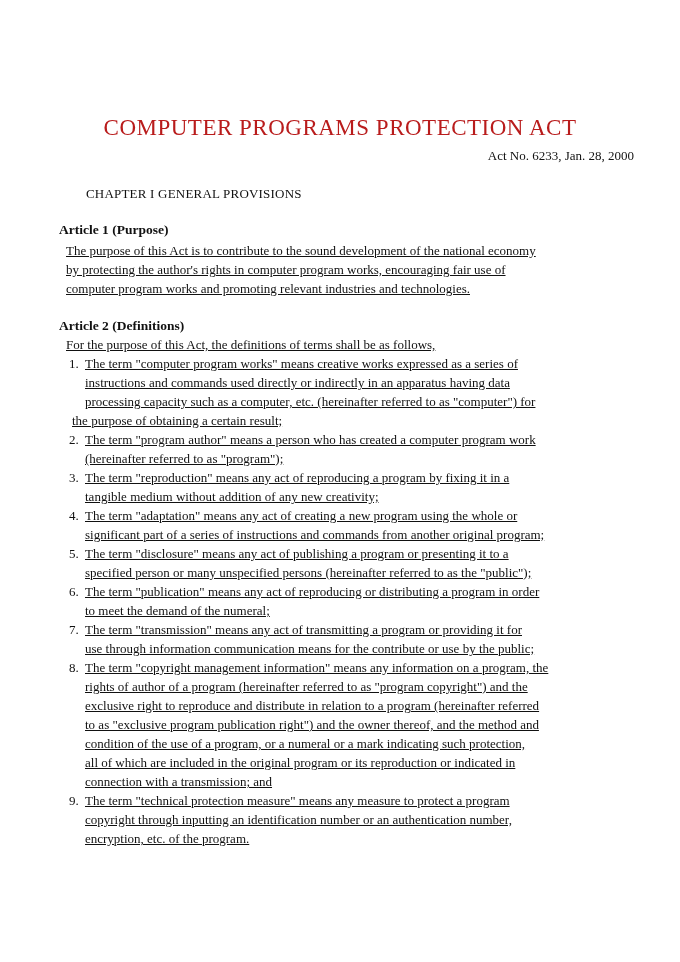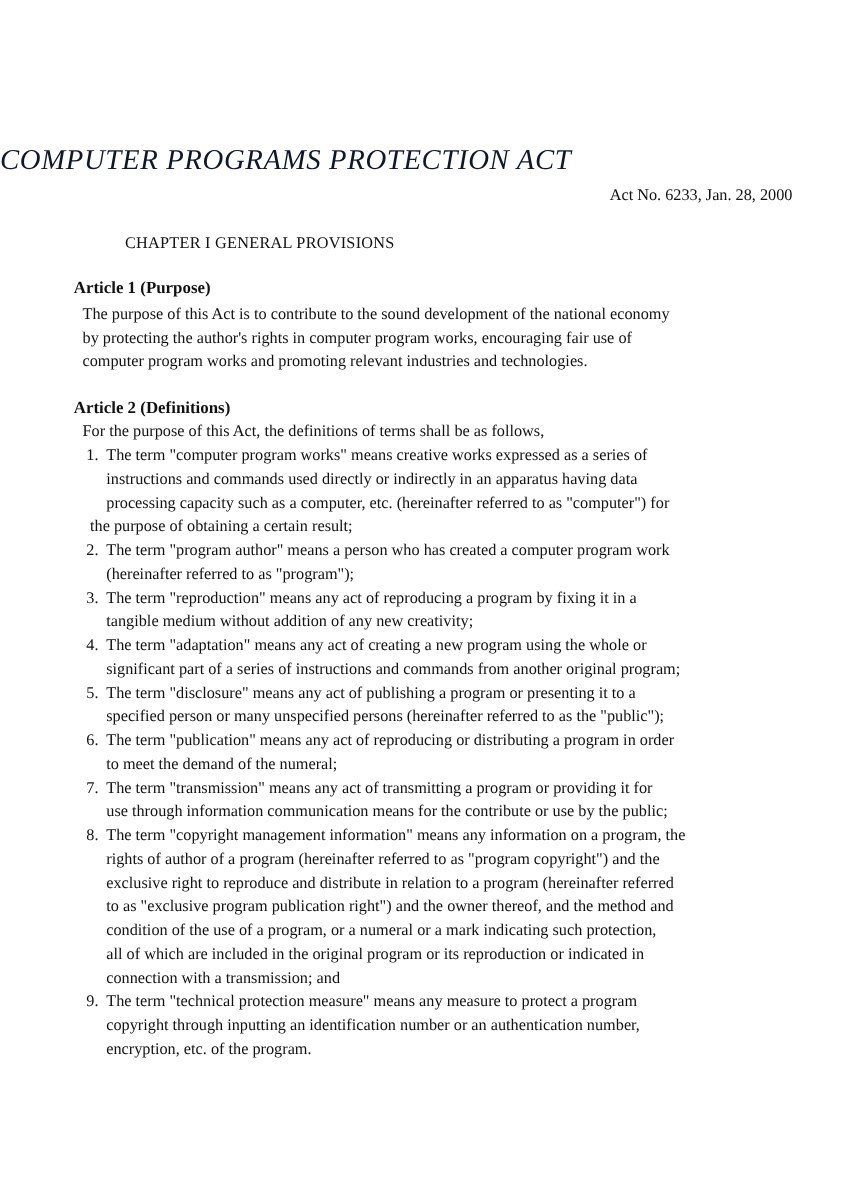--- a/index.html
+++ b/index.html
@@ -1,23 +1,23 @@
 <!DOCTYPE html>
 <html><head>
 <meta charset="utf-8">
 <style>
   html, body { margin: 0; padding: 0; background: #ffffff; }
   body { width: 680px; height: 962px; position: relative; overflow: hidden;
          font-family: "Liberation Serif", "DejaVu Serif", serif; color: #111; }
-  .title { position: absolute; left: 0; width: 680px; top: 115px; text-align: left;
-           font-size: 23px; font-weight: normal; letter-spacing: 0.5px; margin: 0; color: #0f172a; font-style: italic; }
+  .title { position: absolute; left: 0; width: 680px; top: 115px; text-align: center;
+           font-size: 23px; font-weight: normal; letter-spacing: 0.5px; margin: 0; color: #b91c1c; }
   .actno { position: absolute; right: 46px; top: 148px; font-size: 13px; text-align: center; }
-  .chapter { position: absolute; left: 86px; top: 186px; font-size: 13px; letter-spacing: 0.2px; margin-left: 14px; }
+  .chapter { position: absolute; left: 86px; top: 186px; font-size: 13px; letter-spacing: 0.2px; }
   .heading { position: absolute; left: 59px; font-size: 13.5px; font-weight: bold; margin: 0; }
-  .line { position: absolute; font-size: 13px; white-space: nowrap; }
+  .line { position: absolute; font-size: 13px; white-space: nowrap; text-decoration: underline; }
   .num { position: absolute; font-size: 13px; }
 </style>
 </head>
 <body>
 
 <h1 class="title">COMPUTER PROGRAMS PROTECTION ACT</h1>
 <div class="actno">Act No. 6233, Jan. 28, 2000</div>
 <div class="chapter">CHAPTER I   GENERAL PROVISIONS</div>
 
 <h2 class="heading" style="top:222px">Article 1 (Purpose)</h2>

